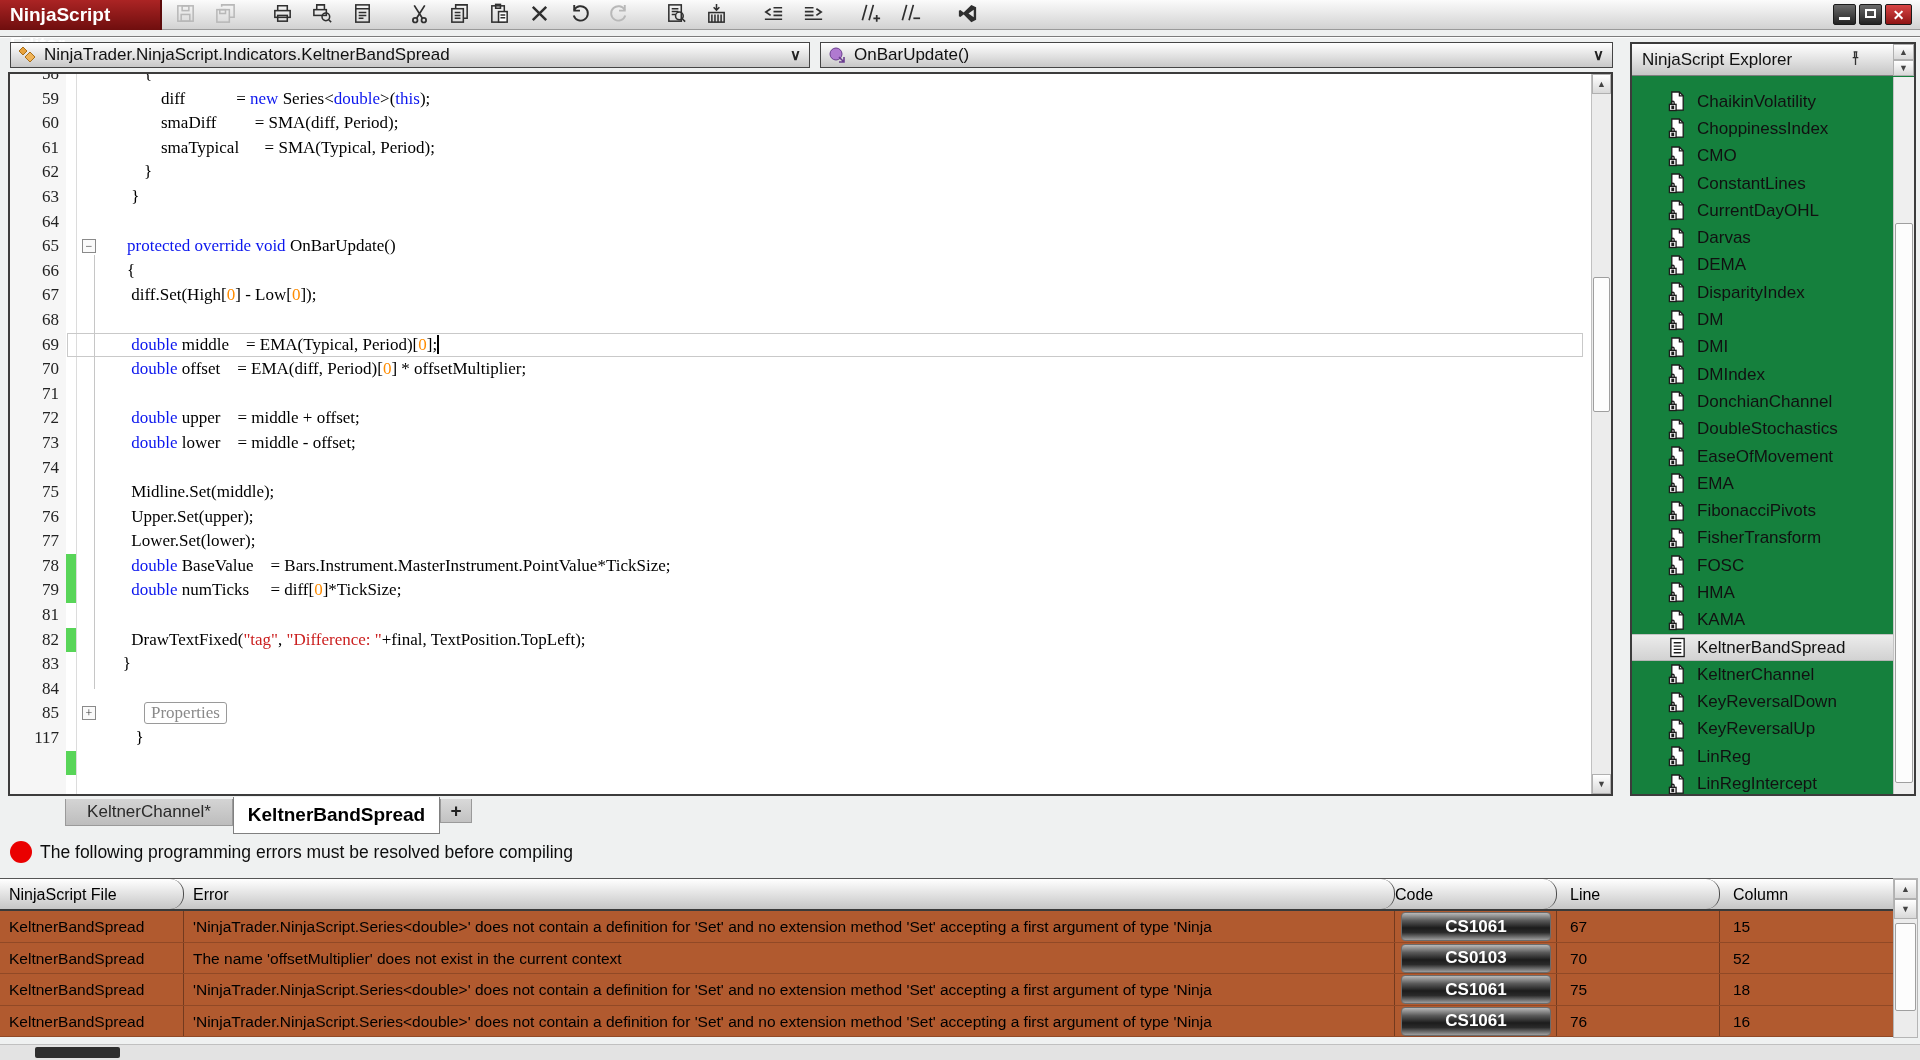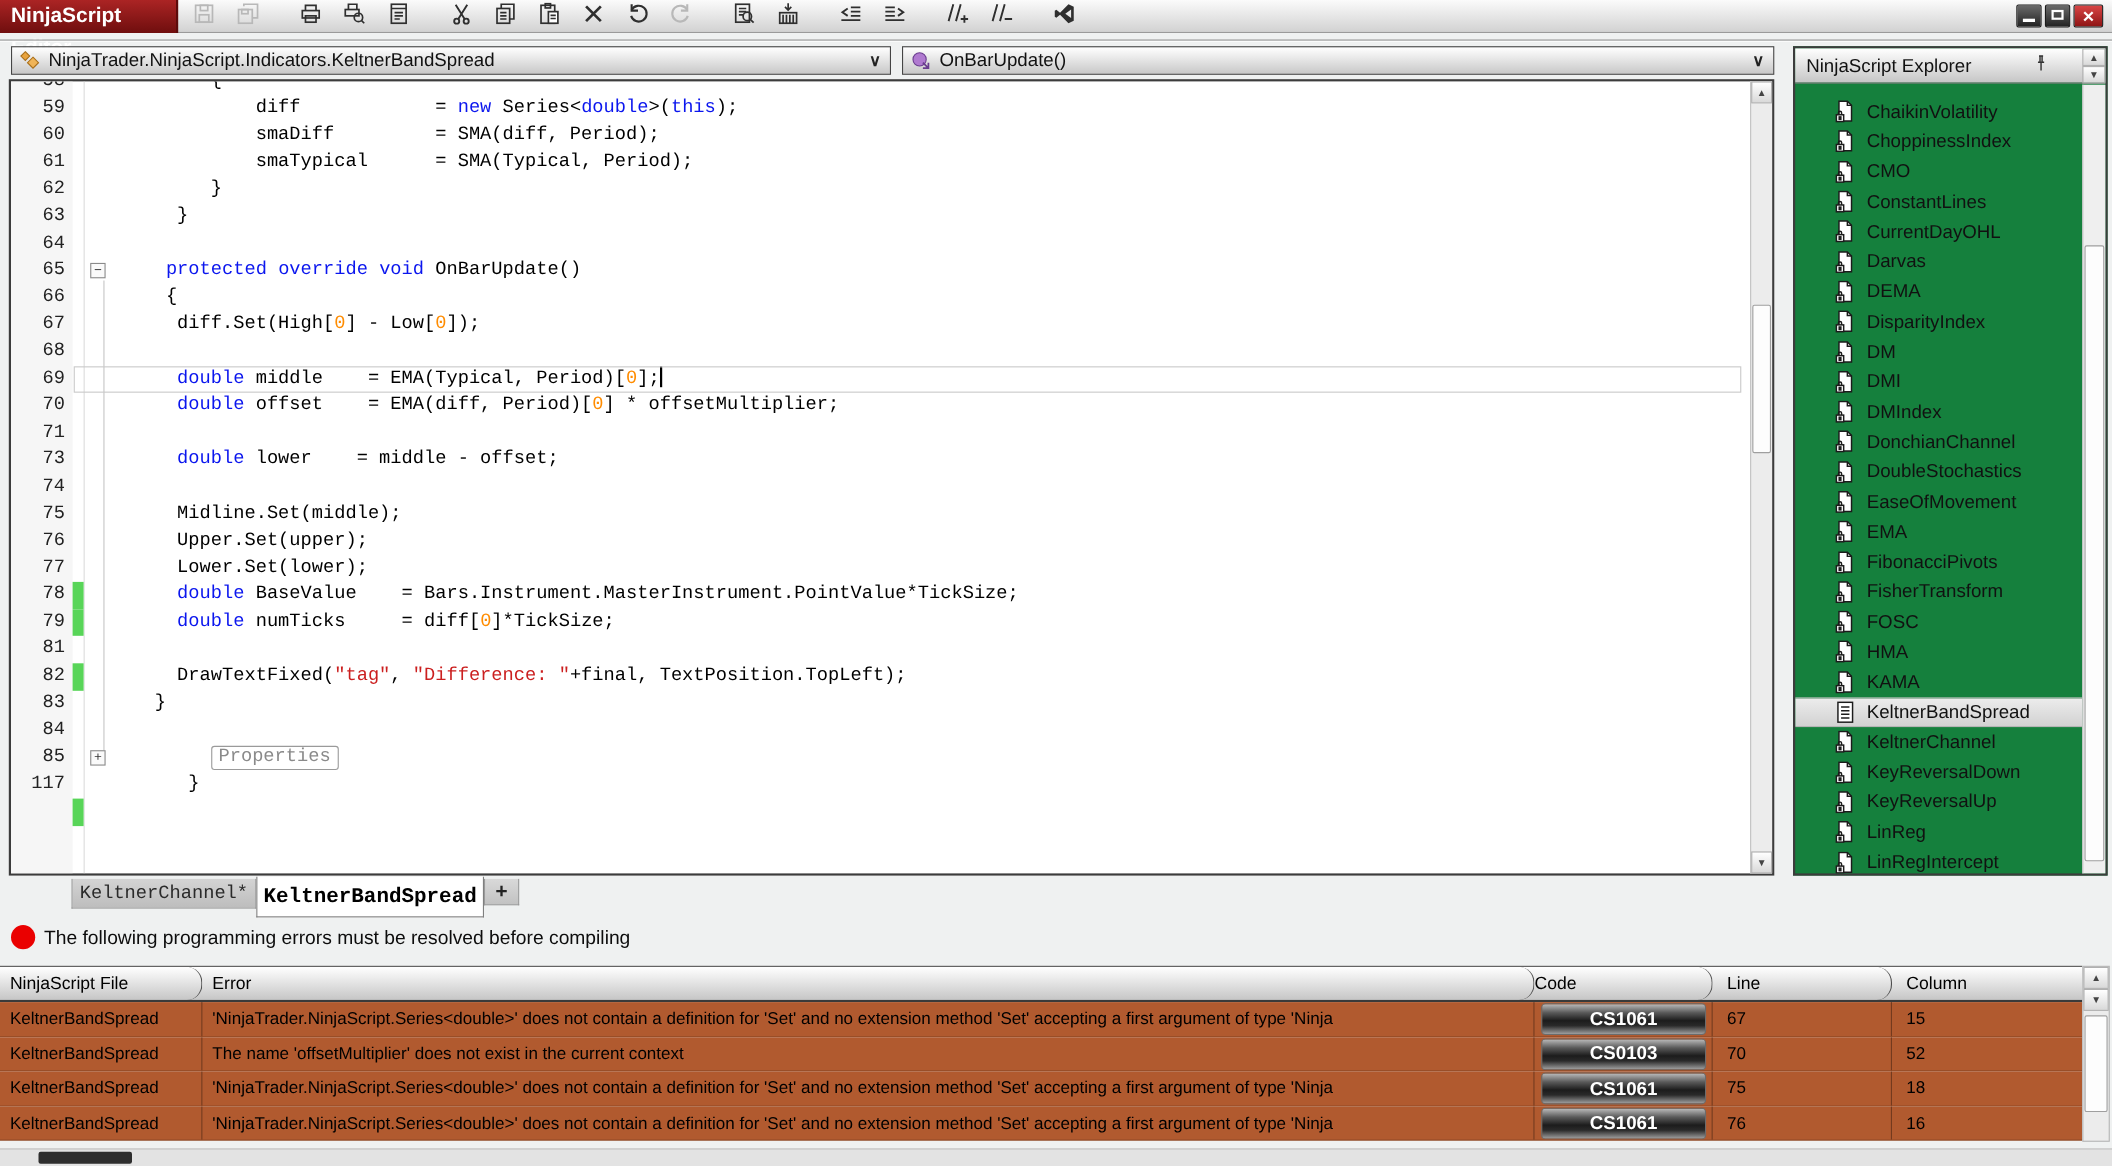--- a/index.html
+++ b/index.html
@@ -39,21 +39,21 @@
   #combo-method { left:820px; width:793px; }
 
   
   .editor { position:absolute; left:8px; top:72px; width:1605px; height:724px;
             border:2px solid #3c3c3c; background:#fff; }
   .code-view { position:absolute; left:0; top:0; right:20px; bottom:0; overflow:hidden; }
   .gutter-bg { position:absolute; left:0; top:0; bottom:0; width:56px; background:#f6f6f6; }
   .gutter-div { position:absolute; left:66px; top:0; bottom:0; width:1px; background:#dcdcdc; }
   #code-lines { position:absolute; left:0; top:-12px; right:0; }
   .cl { position:relative; display:flex; height:24.6px; line-height:24.6px;
-        font-family:Liberation Mono, monospace; font-size:17px; }
+        font-family:Liberation Serif, serif; font-size:17px; }
   .cl .ln { width:56px; flex:none; text-align:right; padding-right:7px; color:#222; }
   .cl .cb { width:10px; flex:none; }
   .cl .cb.chg { background:#58d558; }
   .cl .fm { width:34px; flex:none; position:relative; }
   .fbox { position:absolute; left:6px; top:5px; width:14px; height:14px; border:1px solid #8a8a8a;
           background:#fafafa; font-size:12px; line-height:12px; text-align:center; color:#333; }
   .cl .ct { white-space:pre; flex:1; color:#000; }
   .tk-k { color:#0b16ee; }
   .tk-n { color:#ff8c00; }
   .tk-s { color:#cb1f1f; }
@@ -83,21 +83,21 @@
   .ex-arrows .sb-btn { position:static; width:21px; height:16px; }
   #explorer-list { position:absolute; left:0; top:33px; right:21px; bottom:0; overflow:hidden; padding-top:11px; }
   .ex-item { height:27.3px; display:flex; align-items:center; font-size:17px; color:#111; position:relative; }
   .ex-item .exicon { margin-left:36px; width:20px; height:21px; flex:none; }
   .ex-item .exlabel { margin-left:9px; white-space:nowrap; }
   .ex-item.sel { background:linear-gradient(#ececec,#d2d2d2); border-top:1px solid #c2c2c2; border-bottom:1px solid #b5b5b5; }
   .ex-scroll { position:absolute; right:0; top:33px; width:21px; bottom:0; background:#efefef; border-left:1px solid #c5c5c5; }
   .ex-scroll .sb-thumb { left:1px; width:18px; top:146px; height:560px; }
 
   
-  .tab { position:absolute; display:flex; align-items:center; justify-content:center;font-family:Liberation Mono, monospace; }
+  .tab { position:absolute; display:flex; align-items:center; justify-content:center; }
   #tab-0 { left:65px; top:799px; width:168px; height:27px; background:linear-gradient(#d4d4d4,#bdbdbd);
            border:1px solid #9a9a9a; border-top:none; font-size:17px; color:#2a2a2a; }
   #tab-1 { left:233px; top:797px; width:207px; height:37px; background:#fff;
            border:1px solid #808080; border-top:none; font-size:19px; font-weight:bold; color:#000; z-index:3; }
   #tab-plus { left:440px; top:799px; width:32px; height:24px; background:linear-gradient(#d9d9d9,#c2c2c2);
               border:1px solid #9a9a9a; border-top:none; font-size:19px; font-weight:bold; color:#222; }
 
   
   .banner { position:absolute; left:0; top:838px; height:28px; display:flex; align-items:center; }
   .err-dot { width:22px; height:22px; border-radius:50%; background:#ea0000; margin-left:10px; flex:none; }
@@ -370,20 +370,26 @@
           <span class="fm"></span>
           <span class="ct"><span class="tk-p">     </span><span class="tk-k">double</span><span class="tk-p"> offset    = EMA(diff, Period)[</span><span class="tk-n">0</span><span class="tk-p">] * offsetMultiplier;</span></span>
         </div>
         <div class="cl">
           <span class="ln">71</span>
           <span class="cb"></span>
           <span class="fm"></span>
           <span class="ct"></span>
         </div>
         <div class="cl">
+          <span class="ln">72</span>
+          <span class="cb"></span>
+          <span class="fm"></span>
+          <span class="ct"><span class="tk-p">     </span><span class="tk-k">double</span><span class="tk-p"> upper    = middle + offset;</span></span>
+        </div>
+        <div class="cl">
           <span class="ln">73</span>
           <span class="cb"></span>
           <span class="fm"></span>
           <span class="ct"><span class="tk-p">     </span><span class="tk-k">double</span><span class="tk-p"> lower    = middle - offset;</span></span>
         </div>
         <div class="cl">
           <span class="ln">74</span>
           <span class="cb"></span>
           <span class="fm"></span>
           <span class="ct"></span>

